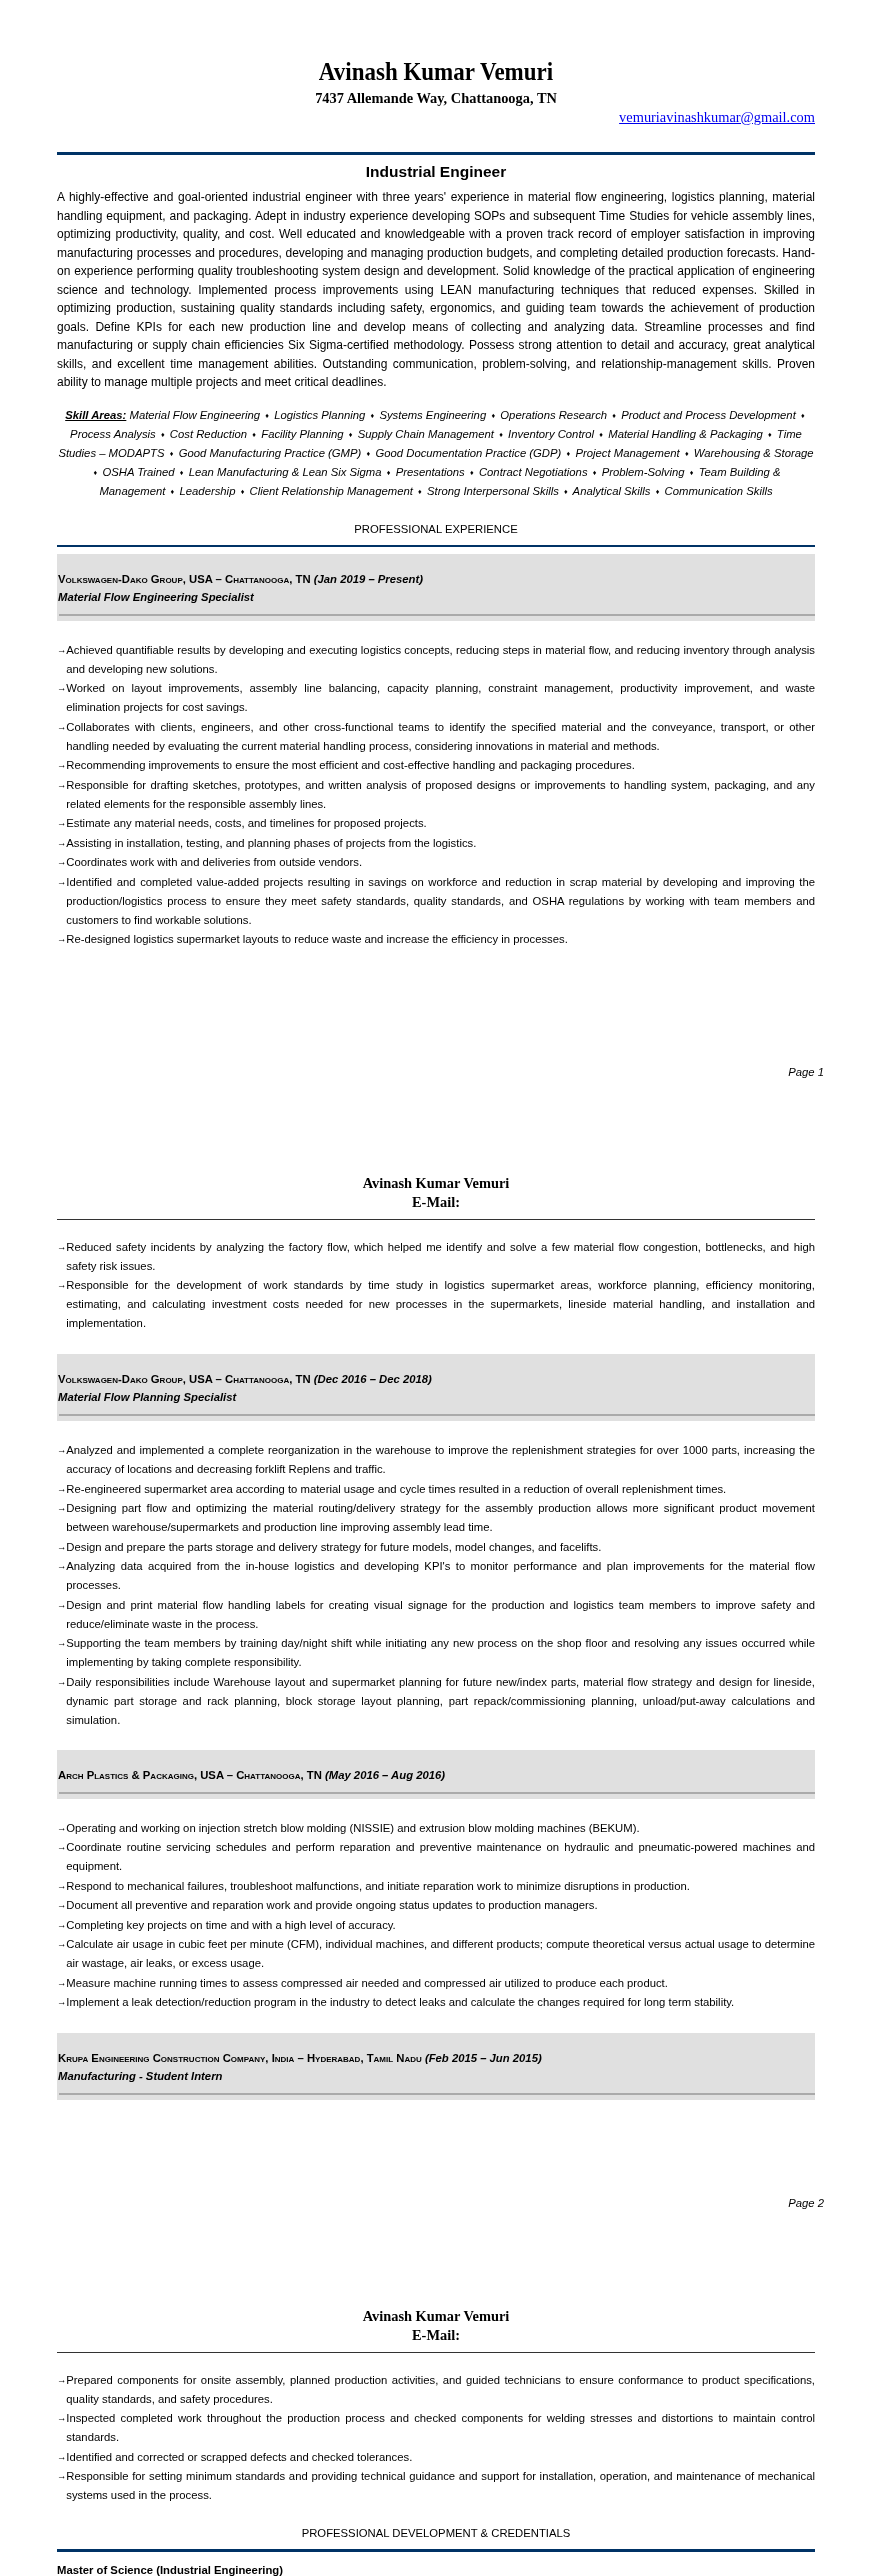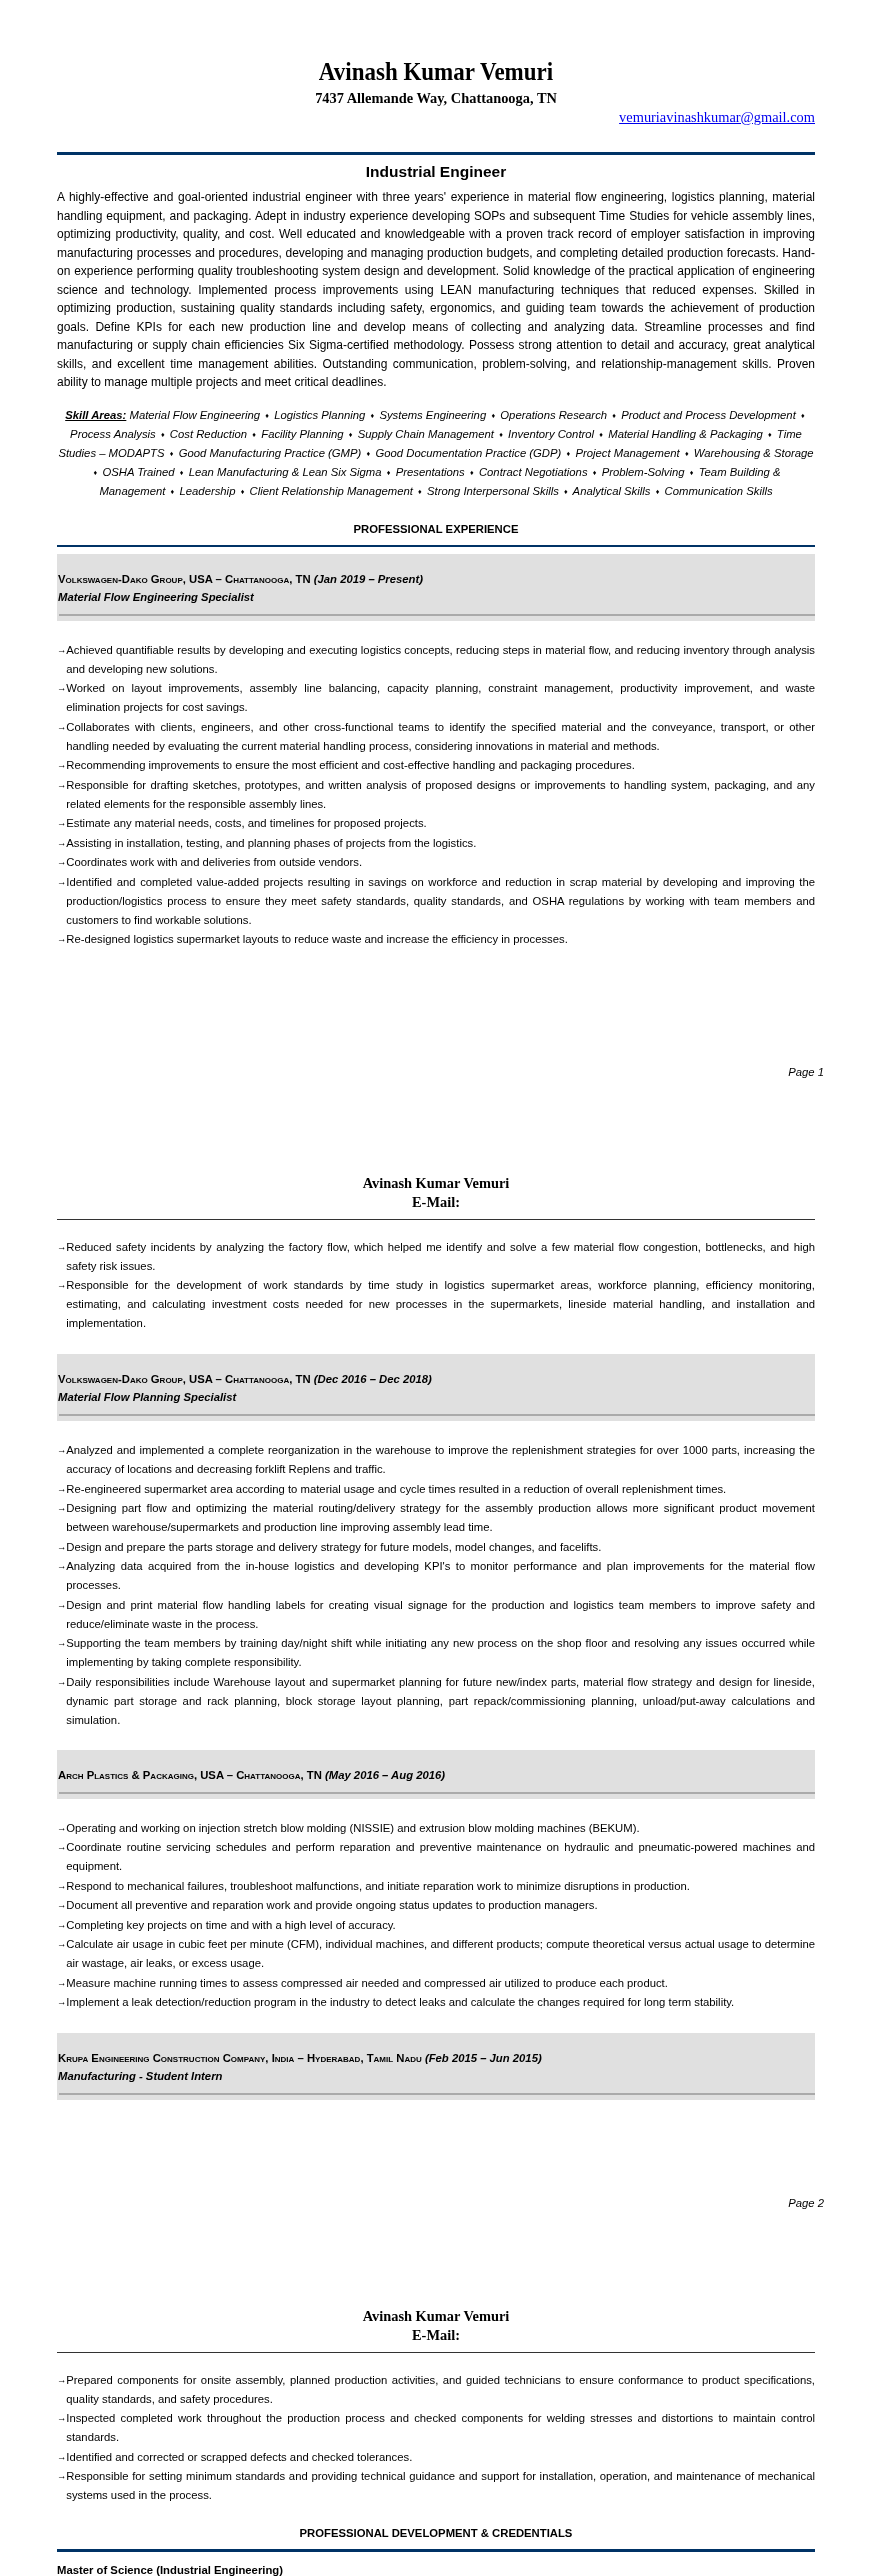--- a/index.html
+++ b/index.html
@@ -16,21 +16,21 @@
     .p1-addr { font-family: "Liberation Serif", serif; font-weight: bold; text-align: center; font-size: 14.4px; line-height: 18.5px; margin-top: 3.1px; }
     .p1-email { display: block; font-family: "Liberation Serif", serif; font-weight: normal; text-align: right; font-size: 14.4px; line-height: 18.5px; color: #0000ee; text-decoration: underline; }
     .rule-blue { height: 3.1px; background: #003366; margin-top: 26px; }
     .title { text-align: center; font-weight: bold; font-size: 15.5px; margin-top: 7.2px; line-height: 20.6px; }
 
     .summary { font-size: 12px; line-height: 18.5px; text-align: justify; margin-top: 5.2px; }
     .skills { font-size: 11.3px; line-height: 19px; text-align: center; font-style: italic; margin-top: 14.4px; padding: 0 1px; }
     .skills .lbl { font-weight: bold; text-decoration: underline; }
     .sep { font-style: normal; font-size: 7.2px; vertical-align: 1px; padding: 0 2.1px; }
 
-    .section-head { text-align: center; font-weight: bold; font-size: 11.3px; margin-top: 20.6px; line-height: 15.5px; }
+    .section-head { text-align: center; font-weight: normal; font-size: 11.3px; margin-top: 20.6px; line-height: 15.5px; }
     .section-rule { height: 2.6px; background: #003366; margin-top: 7.7px; }
 
     .job-box { background: #e0e0e0; padding: 4.1px 0 5.2px 1px; margin-top: 6.2px; }
     .job-company { font-weight: bold; font-size: 11.3px; line-height: 18.5px; font-variant: small-caps; margin-top: 12px; }
     .job-dates { font-style: italic; font-variant: normal; }
     .job-title { font-weight: bold; font-style: italic; font-size: 11.3px; line-height: 18.5px; }
     .job-rule { height: 2.1px; background: #aaaaaa; margin: 7.2px 0 0 1px; }
 
     ul.bullets { list-style: none; margin-top: 19.6px; }
     ul.bullets li { position: relative; padding-left: 9.3px; font-size: 11.3px; line-height: 19px; text-align: justify; margin-bottom: 0.5px; }

